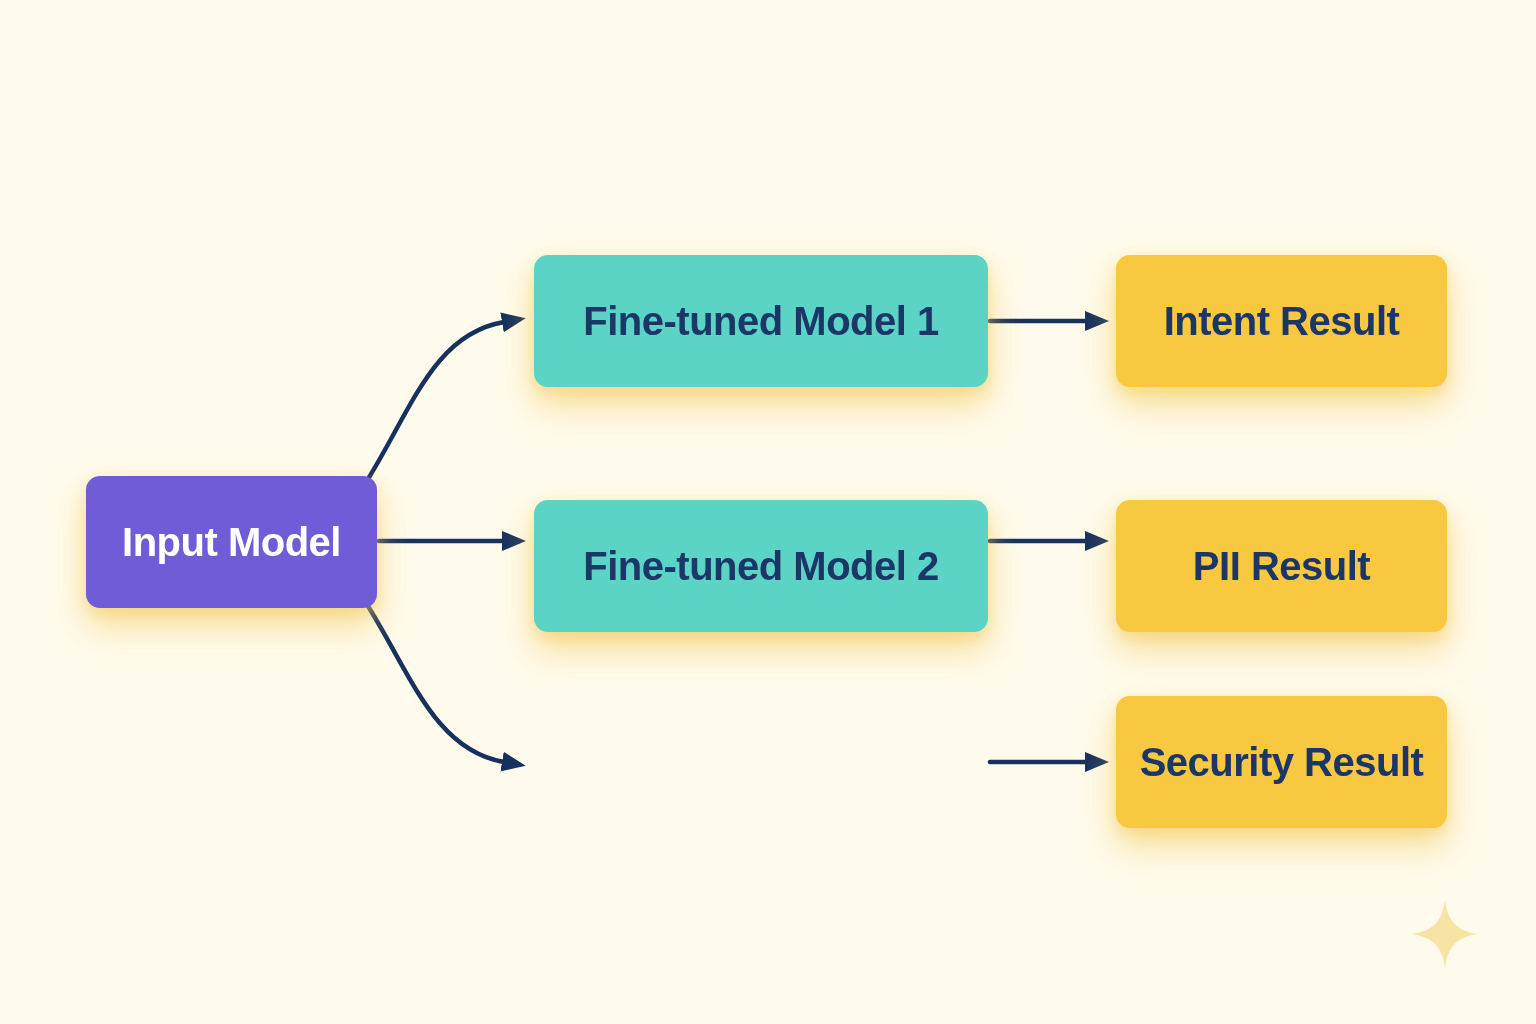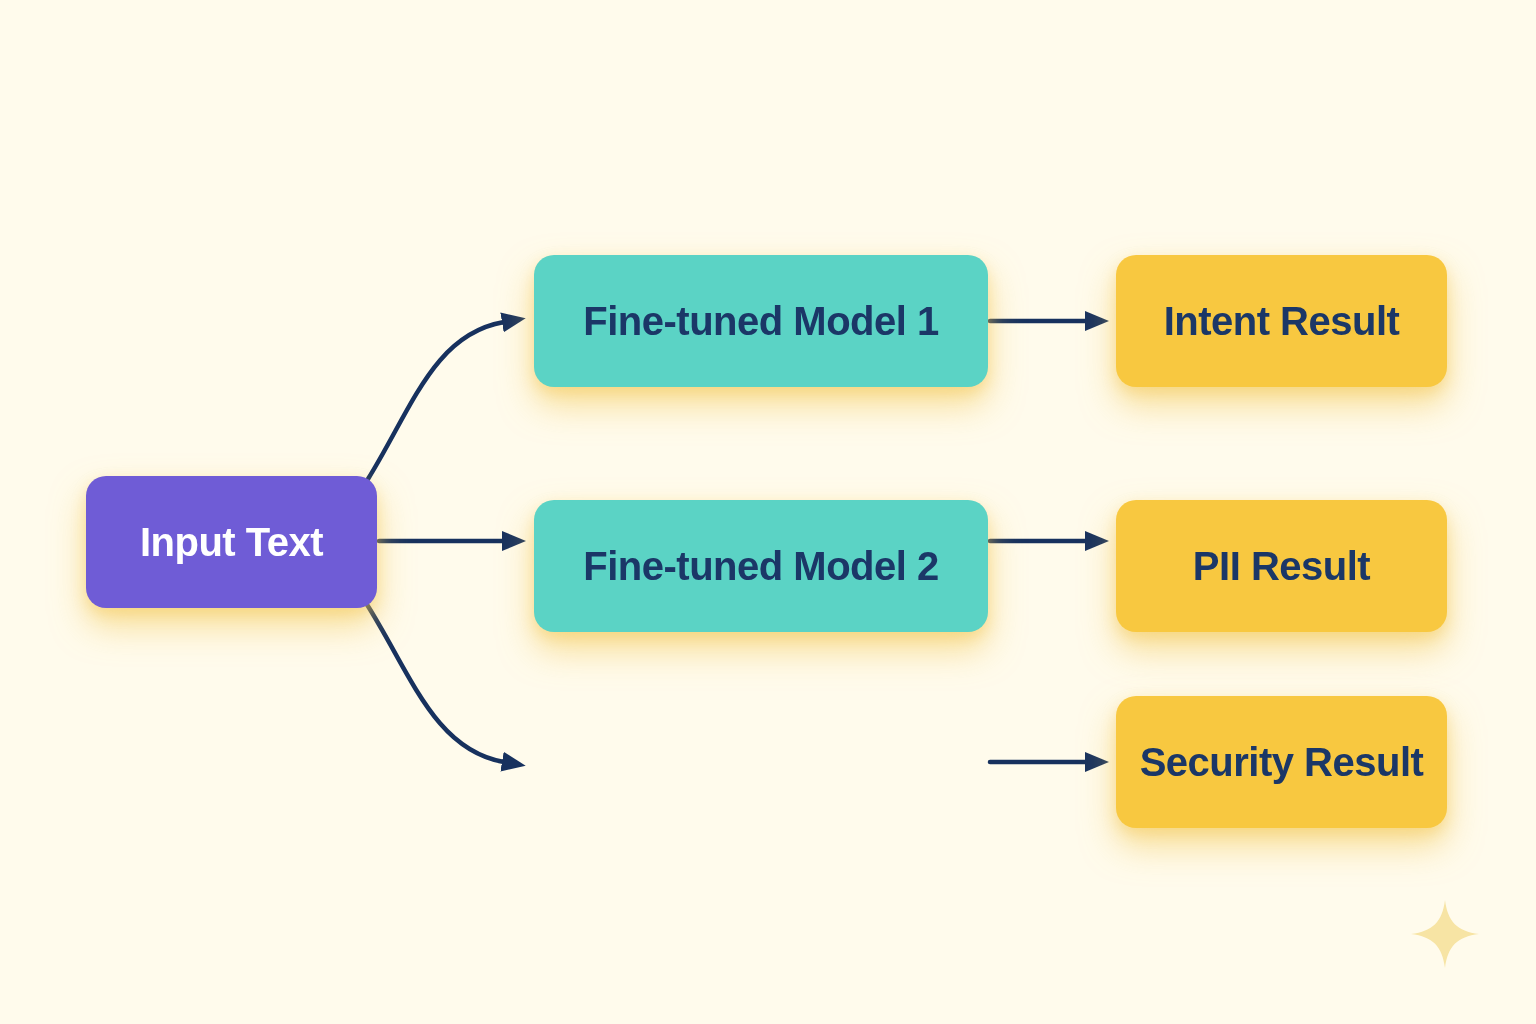--- a/index.html
+++ b/index.html
@@ -18,21 +18,21 @@
     position: absolute;
     inset: 0;
     width: 1536px;
     height: 1024px;
   }
   .node {
     position: absolute;
     display: flex;
     align-items: center;
     justify-content: center;
-    border-radius: 20px;
+    border-radius: 14px;
     font-weight: 700;
     font-size: 40px;
     letter-spacing: -0.5px;
     box-shadow: 0 18px 34px rgba(243, 198, 80, 0.55), 0 6px 14px rgba(243, 198, 80, 0.35);
     box-sizing: border-box;
     text-align: center;
     white-space: nowrap;
   }
   .node-input {
     left: 86px;
@@ -98,21 +98,21 @@
     </defs>
     <path class="connector" d="M 368 479 C 412 408, 434 334, 504 322" marker-end="url(#arrowhead)"></path>
     <path class="connector" d="M 379 541 L 504 541" marker-end="url(#arrowhead)"></path>
     <path class="connector" d="M 366 603 C 410 672, 434 750, 504 762" marker-end="url(#arrowhead)"></path>
     <path class="connector" d="M 990 321 L 1087 321" marker-end="url(#arrowhead)"></path>
     <path class="connector" d="M 990 541 L 1087 541" marker-end="url(#arrowhead)"></path>
     <path class="connector" d="M 990 762 L 1087 762" marker-end="url(#arrowhead)"></path>
   </svg>
 
   <div class="node node-input">
-    <span>Input Text</span>
+    <span>Input Model</span>
   </div>
 
   <div class="node node-model row-1">
     <span>Fine-tuned Model 1</span>
   </div>
   <div class="node node-model row-2">
     <span>Fine-tuned Model 2</span>
   </div>
 
   <div class="node node-result row-1">

